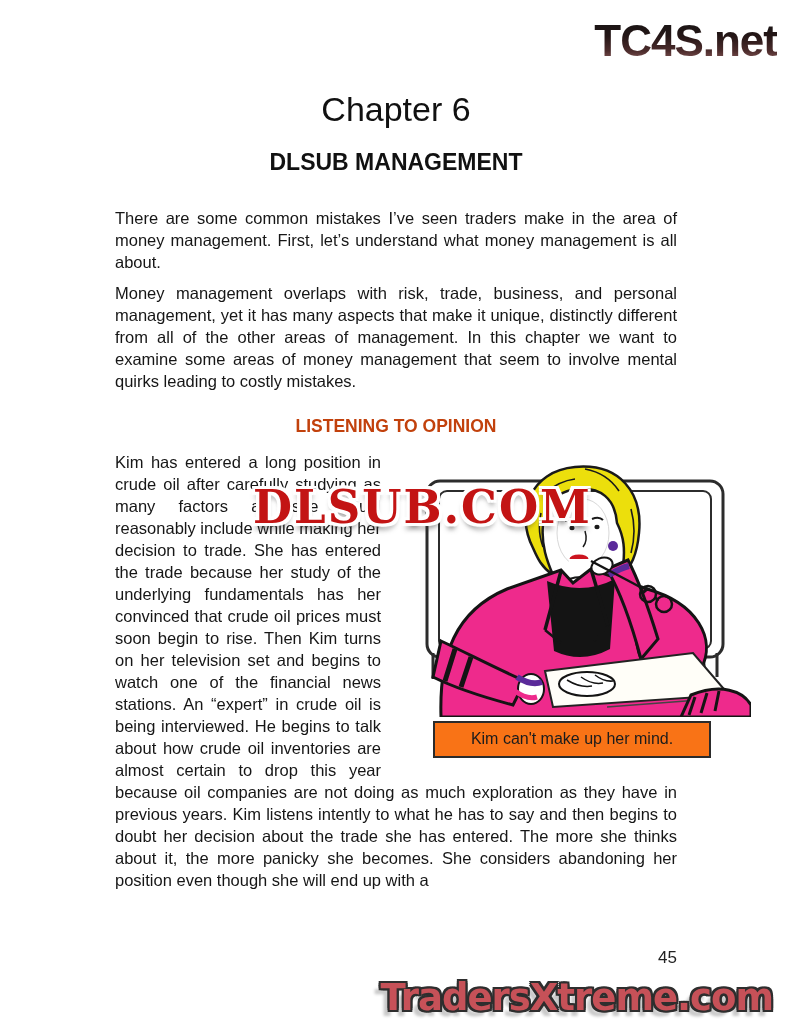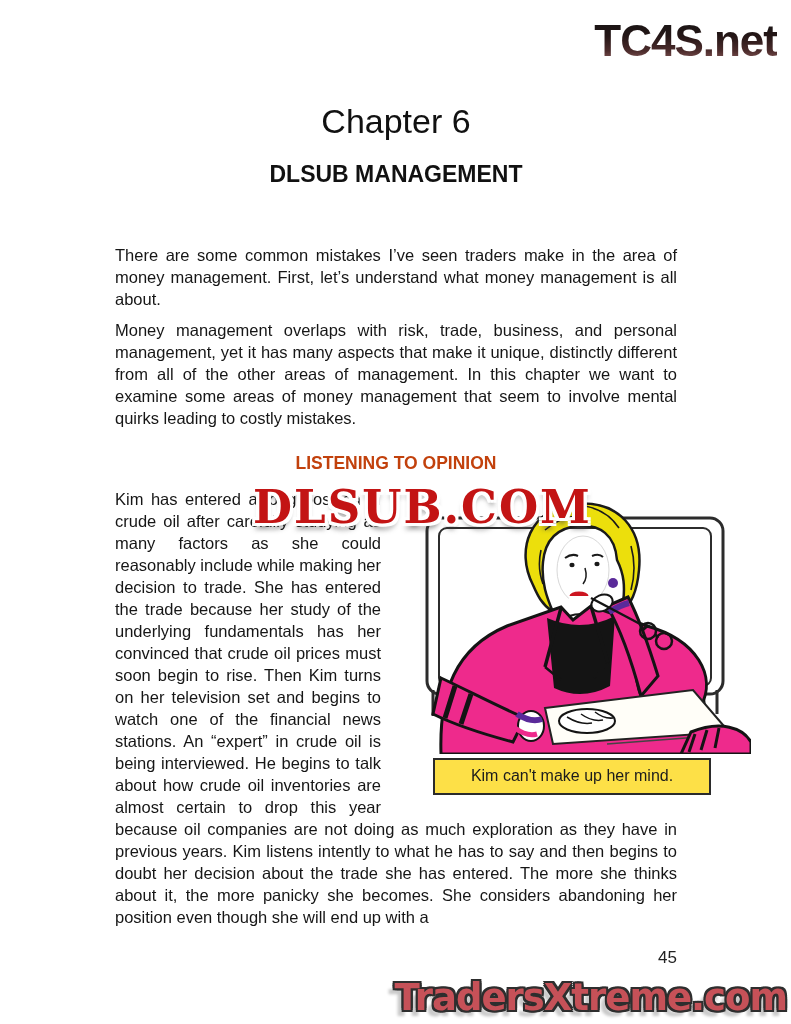--- a/index.html
+++ b/index.html
@@ -16,56 +16,56 @@
     position:absolute;top:16px;right:14px;
     font-family:Liberation Sans, sans-serif;
     font-weight:bold;font-size:44px;letter-spacing:-1px;
     background:linear-gradient(180deg,#151515 0%,#241616 40%,#4c2c2c 70%,#a46e6e 100%);
     -webkit-background-clip:text;background-clip:text;
     color:transparent;
     z-index:3;
   }
   
   .page-content{
-    position:absolute;left:115px;top:16px;width:562px;
+    position:absolute;left:115px;top:4px;width:562px;
   }
   .chapter-title{
     margin:86px 0 0 0;text-align:center;
     font-size:34px;font-weight:normal;color:#111;
   }
   .chapter-subtitle{
     margin:20px 0 0 0;text-align:center;
     font-size:23px;font-weight:bold;color:#111;letter-spacing:0px;
   }
   .para{
     font-size:16.5px;line-height:22px;
     text-align:justify;color:#161616;
     margin:0;
   }
-  .para-1{margin-top:56px;}
+  .para-1{margin-top:31px;}
   .para-2{margin-top:9px;}
   .section-heading{
     margin:24px 0 0 0;text-align:center;
     font-size:17.5px;font-weight:bold;color:#c2410c;
   }
   .para-3{margin-top:14px;}
   
   .figure-float{
     float:right;
     width:320px;
     margin:2px -38px 6px 14px; 
   }
   .figure-art{display:block;width:356px;height:264px;}
   .figure-caption-box{
     margin:4px 4px 0 38px;
     border:2px solid #2b2b2b;
     text-align:center;
     font-size:16px;color:#1c1c1c;
     padding:5px 2px 6px 2px;
-    background:#fde047;
+    background:#f97316;
   }
   
   .watermark{
     position:absolute;left:253px;top:480px;
     font-family:"DejaVu Serif", serif;
     font-weight:bold;font-size:45px;letter-spacing:2px;
     color:#c31414;
     text-shadow:
       -3px -3px 0 #fff, 3px -3px 0 #fff, -3px 3px 0 #fff, 3px 3px 0 #fff,
       -3px 0 0 #fff, 3px 0 0 #fff, 0 -3px 0 #fff, 0 3px 0 #fff,
@@ -73,21 +73,21 @@
     z-index:6;
     transform:scaleY(1.04);
     white-space:nowrap;
   }
   
   .page-number{
     position:absolute;left:115px;width:562px;top:948px;
     text-align:right;font-size:17px;color:#222;
   }
   .txtreme-logo{
-    position:absolute;right:4px;top:976px;
+    position:absolute;right:18px;top:976px;
     font-family:"DejaVu Sans", sans-serif;
     font-weight:bold;font-size:37px;letter-spacing:-1px;
     color:#c65158;
     text-shadow:
       -2px -2px 0 #2e2e2e, 2px -2px 0 #2e2e2e, -2px 2px 0 #2e2e2e, 2px 2px 0 #2e2e2e,
       -2px 0 0 #2e2e2e, 2px 0 0 #2e2e2e, 0 -2px 0 #2e2e2e, 0 2px 0 #2e2e2e,
       -6px 6px 3px #c9c9c9;
     z-index:3;
     white-space:nowrap;
   }

